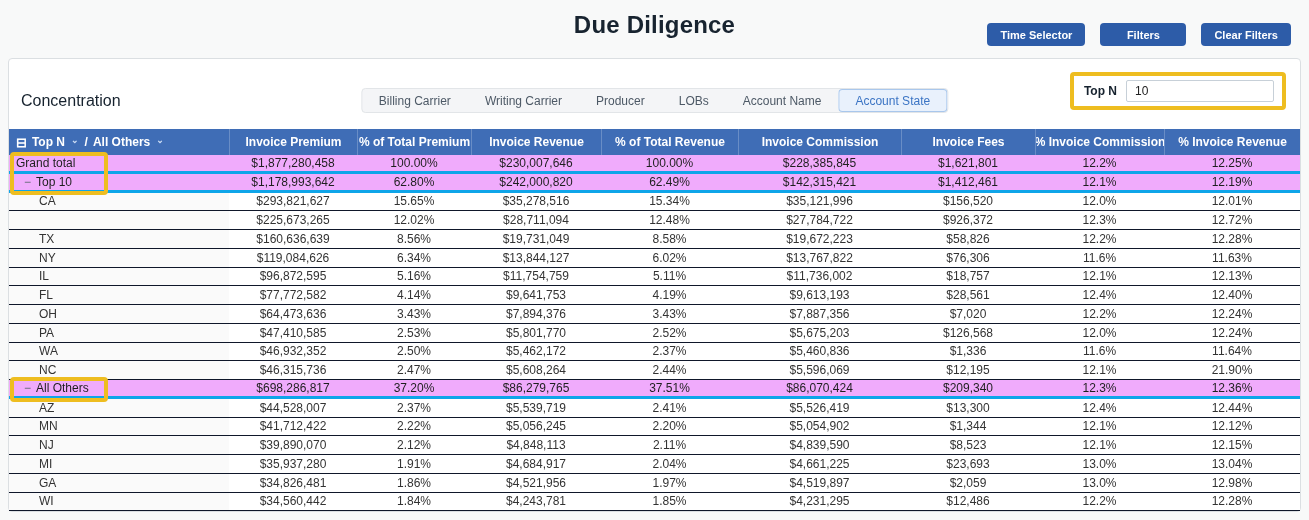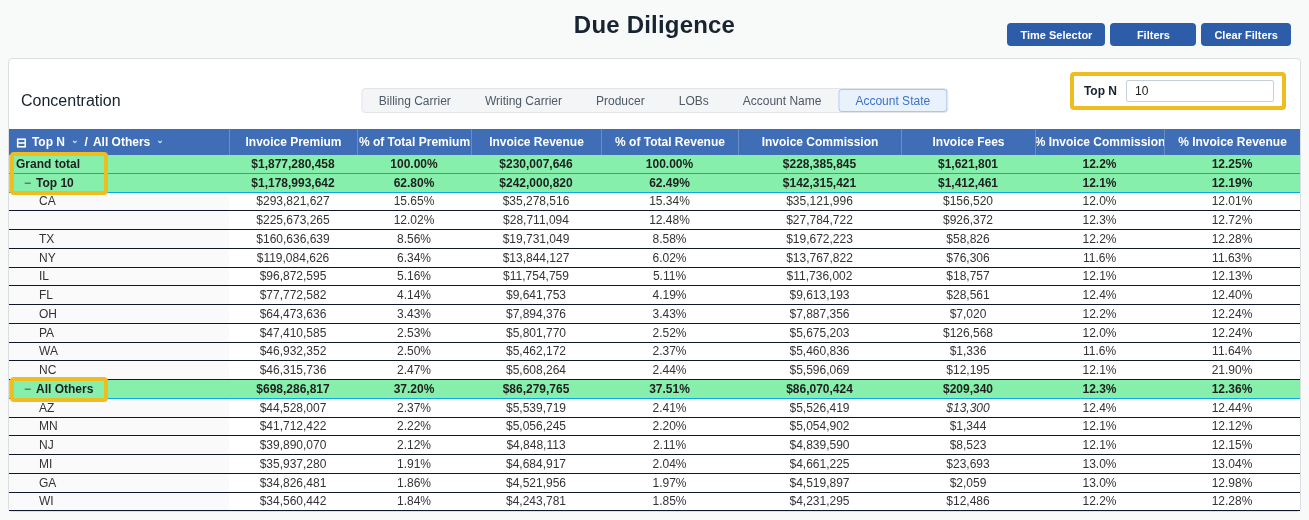--- a/index.html
+++ b/index.html
@@ -1,21 +1,21 @@
 <!DOCTYPE html>
 <html style="--header-blue: #3f6db6; --button-blue: #2d5ca8; --selected-tab-blue: #3b74c4; --highlight-yellow: #eebd20;"><head>
 <meta charset="utf-8">
 <style>
   *{box-sizing:border-box;margin:0;padding:0}
   html,body{width:1309px;height:520px}
   body{background:#f8f9f9;font-family:"Liberation Sans",sans-serif;position:relative;overflow:hidden;color:#222}
 
   .topbar{position:relative;height:58px}
   .page-title{position:absolute;left:0;right:0;top:11px;text-align:center;font-size:24px;font-weight:600;color:#182430;letter-spacing:.2px}
-  .topbar-buttons{position:absolute;right:18px;top:23px;display:flex;gap:5px}
+  .topbar-buttons{position:absolute;right:18px;top:23px;display:flex;gap:15px}
   .btn{background:var(--button-blue,#2d5ca8);color:#fff;border:none;border-radius:4px;font-family:inherit;font-size:11px;font-weight:700;padding:0 13px;height:23px;min-width:86px;cursor:pointer;white-space:nowrap}
 
   .panel{position:absolute;left:8px;right:8px;top:58px;bottom:8px;background:#fff;border:1px solid #dbdfe2;border-radius:4px}
   .panel-header{position:relative;height:70px}
   .panel-title{position:absolute;left:12px;top:33px;font-size:16px;font-weight:500;color:#16222e}
 
   .tab-bar{position:absolute;left:50%;transform:translateX(-50%);top:29px;display:flex;background:#f4f5f7;border:1px solid #e2e5e8;border-radius:4px;height:25px;align-items:stretch}
   .tab{display:flex;align-items:center;padding:0 17px;font-size:12px;color:#4d5966;cursor:pointer;white-space:nowrap}
   .tab.selected{background:#e9f1fc;color:var(--selected-tab-blue,#3b74c4);box-shadow:inset 0 0 0 1px #a9c7ec;border-radius:4px;font-weight:500}
 
@@ -24,21 +24,21 @@
   .topn-input{width:148px;height:22px;border:1px solid #c7d0d8;border-radius:2px;font-family:inherit;font-size:12px;padding:1px 8px;color:#222}
 
   .table-wrap{position:absolute;left:0;right:0;top:70px;bottom:0;overflow:hidden}
   .thead{display:flex;height:26px;background:var(--header-blue,#3f6db6);color:#fff;font-size:12px;font-weight:700;align-items:stretch}
   .th{display:flex;align-items:center;justify-content:center;border-left:1px solid rgba(255,255,255,.22);white-space:nowrap;overflow:hidden}
   .th.first{justify-content:flex-start;padding-left:7px;border-left:none;gap:5px}
   .sqminus{font-size:13px;line-height:1;color:#fff;cursor:pointer}
   .caret{font-size:9px;color:#cfdff5;margin:0 1px;position:relative;top:-2px;cursor:pointer}
 
   .tr{display:flex;height:18.75px;align-items:stretch;border-bottom:1px solid #0f172a;font-size:12px;color:#333;background:#fff}
-  .tr.total,.tr.group{background:#86efac;font-weight:700;color:#1f1f1f;border-bottom:1px solid #0ea5e9}
+  .tr.total,.tr.group{background:#f0abfc;font-weight:400;color:#1f1f1f;border-bottom:3px solid #0ea5e9}
   .td{text-align:center;white-space:nowrap;overflow:hidden;flex:none;display:flex;align-items:center;justify-content:center}
   .td.first{justify-content:flex-start}
   .td.first.total{padding-left:7px}
   .td.first.group{padding-left:15px}
   .td.first.detail{padding-left:30px;background:#fafafa}
   .collapse-toggle{margin-right:5px;color:#5f6a74;font-size:12px;line-height:1;cursor:pointer}
 
   .hl{position:absolute;border:4px solid var(--highlight-yellow,#eebd20);border-radius:4px;pointer-events:none;background:transparent}
   .hl-top-rows{left:1px;top:23px;width:98px;height:43px}
   .hl-all-others{left:1px;top:248px;width:98px;height:25px}
@@ -265,21 +265,21 @@
         </div>
         <div class="tr detail">
           <div class="td first detail" style="width: 220px;">
             <span>AZ</span>
           </div>
           <div class="td" style="width: 128px;">$44,528,007</div>
           <div class="td" style="width: 114px;">2.37%</div>
           <div class="td" style="width: 130px;">$5,539,719</div>
           <div class="td" style="width: 137px;">2.41%</div>
           <div class="td" style="width: 163px;">$5,526,419</div>
-          <div class="td" style="width: 134px; font-style: italic;">$13,300</div>
+          <div class="td" style="width: 134px;">$13,300</div>
           <div class="td" style="width: 129px;">12.4%</div>
           <div class="td" style="width: 136px;">12.44%</div>
         </div>
         <div class="tr detail">
           <div class="td first detail" style="width: 220px;">
             <span>MN</span>
           </div>
           <div class="td" style="width: 128px;">$41,712,422</div>
           <div class="td" style="width: 114px;">2.22%</div>
           <div class="td" style="width: 130px;">$5,056,245</div>

